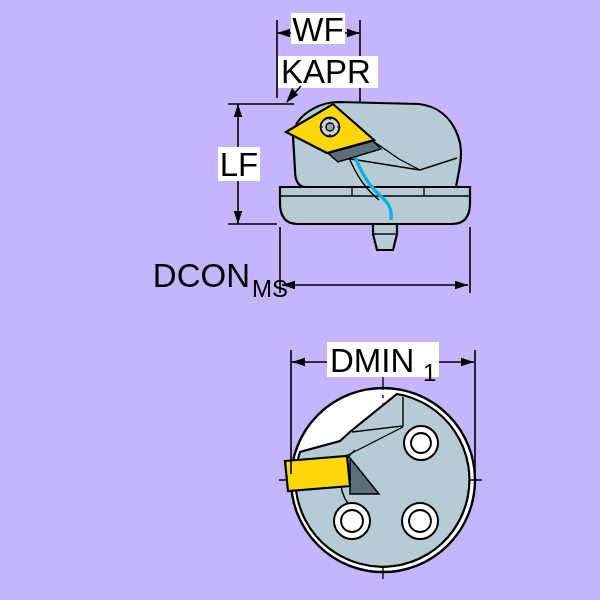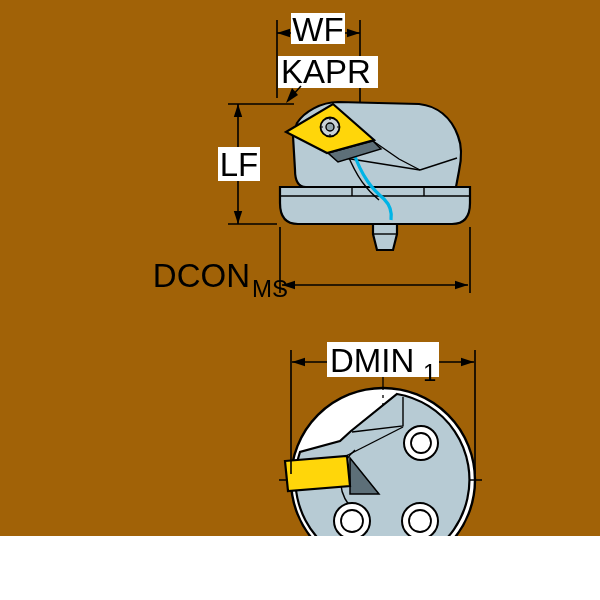--- a/index.html
+++ b/index.html
@@ -1,16 +1,16 @@
 <!DOCTYPE html>
 <html><head>
 <meta charset="utf-8">
 <style>
   html,body{margin:0;padding:0;background:#fff;}
-  .canvas{position:relative;width:600px;height:536px;background:#a16207;overflow:hidden;text-decoration:underline;}
+  .canvas{position:relative;width:600px;height:600px;background:#c4b5fd;overflow:hidden;text-decoration:underline;}
   svg{display:block;}
   .lbl{font-family:"Liberation Sans",sans-serif;font-size:33px;fill:#000;}
   .sub{font-family:"Liberation Sans",sans-serif;font-size:24px;fill:#000;}
   .dim{stroke:#000;stroke-width:1.6;fill:none;}
   .thin{stroke:#000;stroke-width:1.4;fill:none;}
   .outline{stroke:#000;stroke-width:2.2;}
   .arrow{fill:#000;stroke:none;}
   .mask{fill:#ffffff;stroke:none;}
 </style>
 </head>

